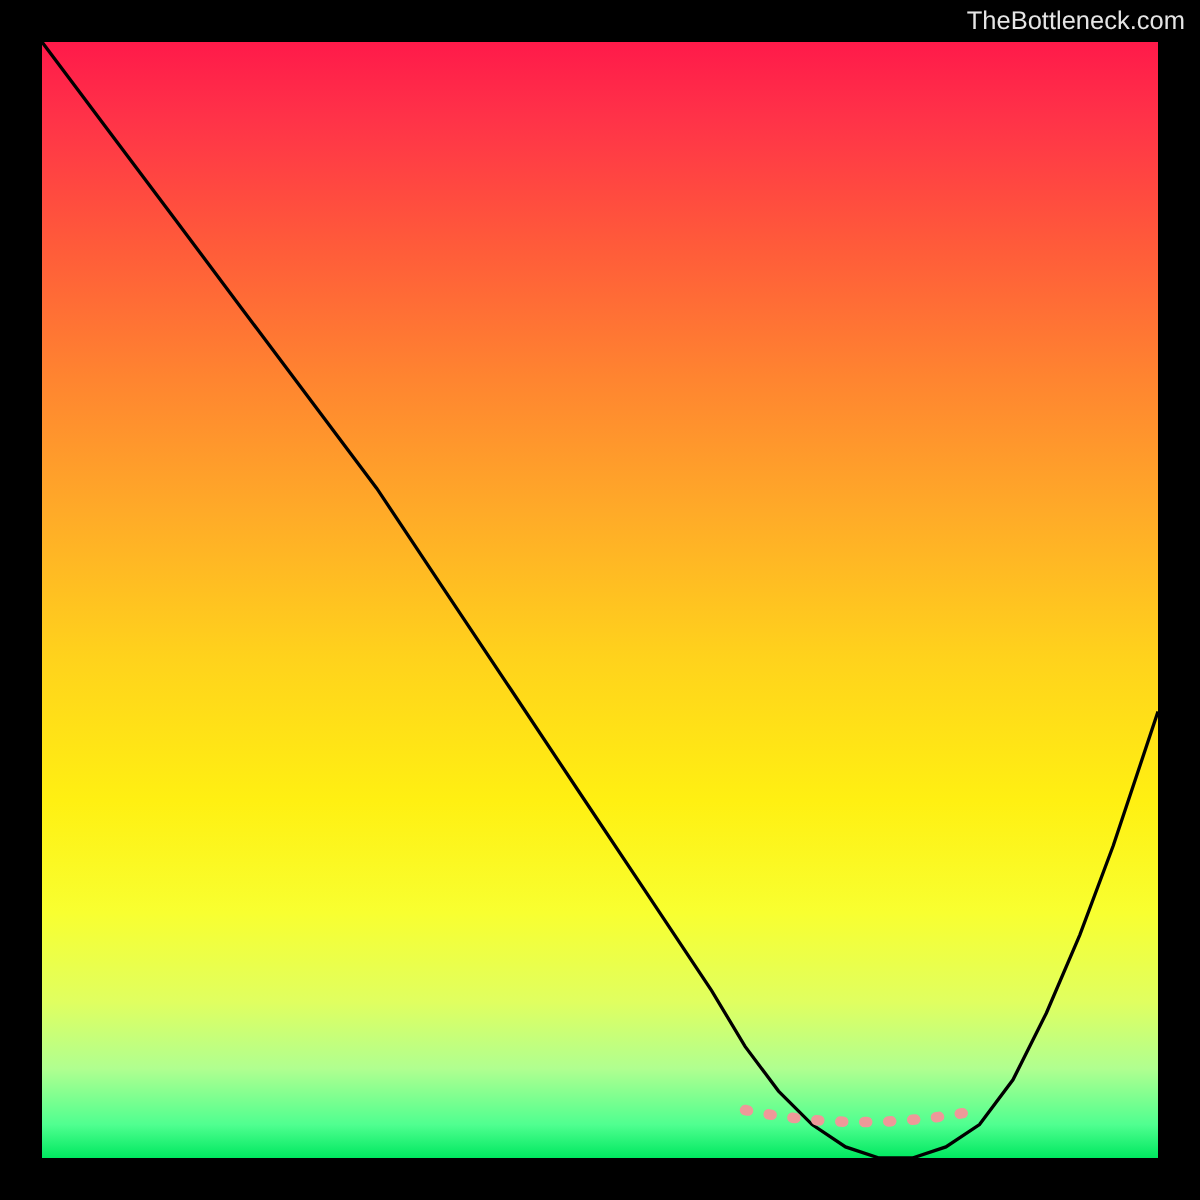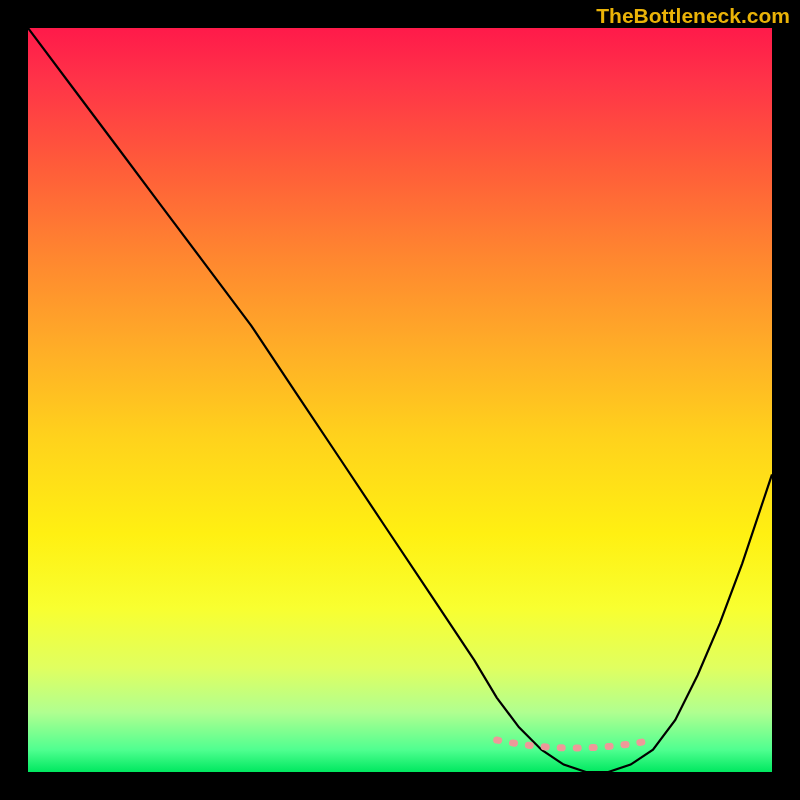--- a/index.html
+++ b/index.html
@@ -7,23 +7,23 @@
     width: 800px;
     height: 800px;
     background: #000;
     position: relative;
     font-family: Arial, sans-serif;
   }
   .watermark {
     position: absolute;
     top: 4px;
     right: 10px;
-    color: #eab308;
-    font-size: 21px;
-    font-weight: bold;
+    color: #e5e5e5;
+    font-size: 17px;
+    font-weight: normal;
     z-index: 10;
   }
   .plot-area {
     position: absolute;
     left: 28px;
     top: 28px;
     width: 744px;
     height: 744px;
     overflow: hidden;
   }

